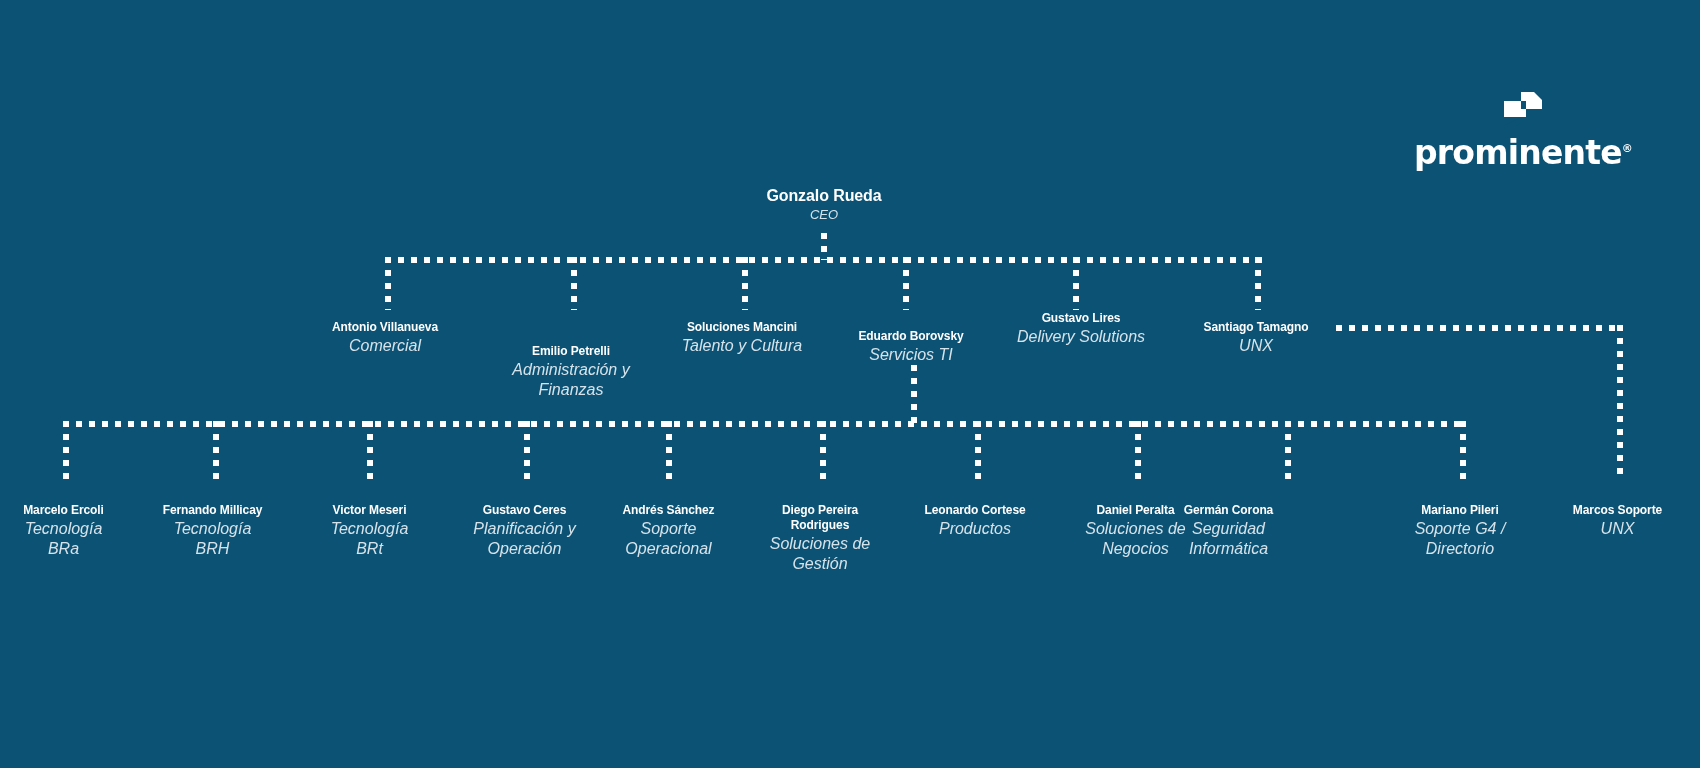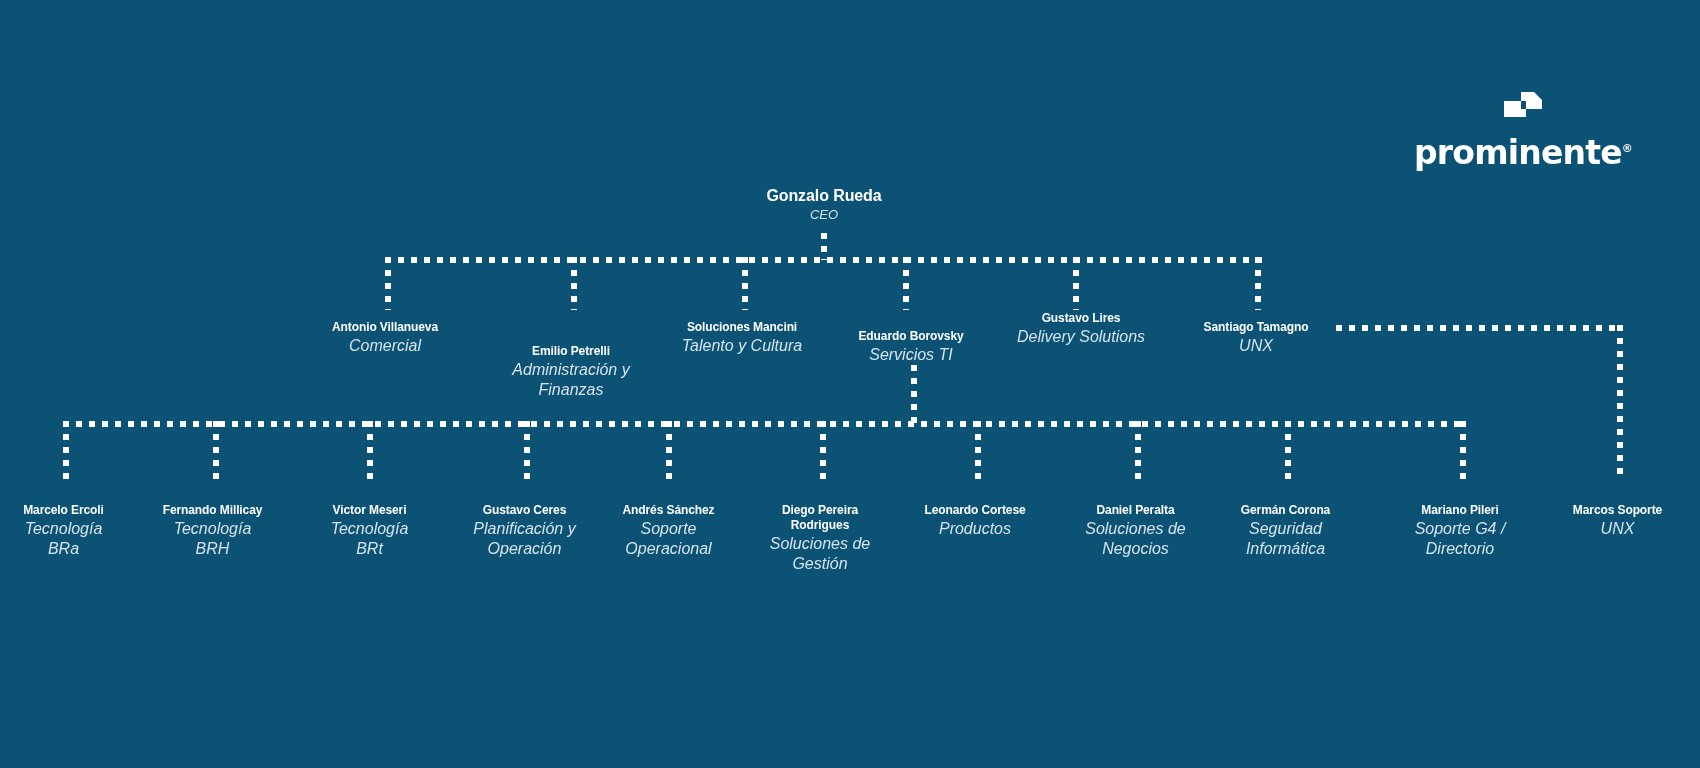--- a/index.html
+++ b/index.html
@@ -222,21 +222,21 @@
     <div class="node-name">Leonardo Cortese</div>
     <div class="node-role">Productos</div>
   </div>
 
   <div class="node level-3" style="left:1063px; top:503px; width:145px;">
     <div class="node-name">Daniel Peralta</div>
     <div class="node-role">Soluciones de
 Negocios</div>
   </div>
 
-  <div class="node level-3" style="left:1213px; top:503px; width:145px;">
+  <div class="node level-3" style="left:1156px; top:503px; width:145px;">
     <div class="node-name">Germán Corona</div>
     <div class="node-role">Seguridad Informática</div>
   </div>
 
   <div class="node level-3" style="left:1385px; top:503px; width:150px;">
     <div class="node-name">Mariano Pileri</div>
     <div class="node-role">Soporte G4 / Directorio</div>
   </div>
 
   <div class="node level-3" style="left:1545px; top:503px; width:145px;">

